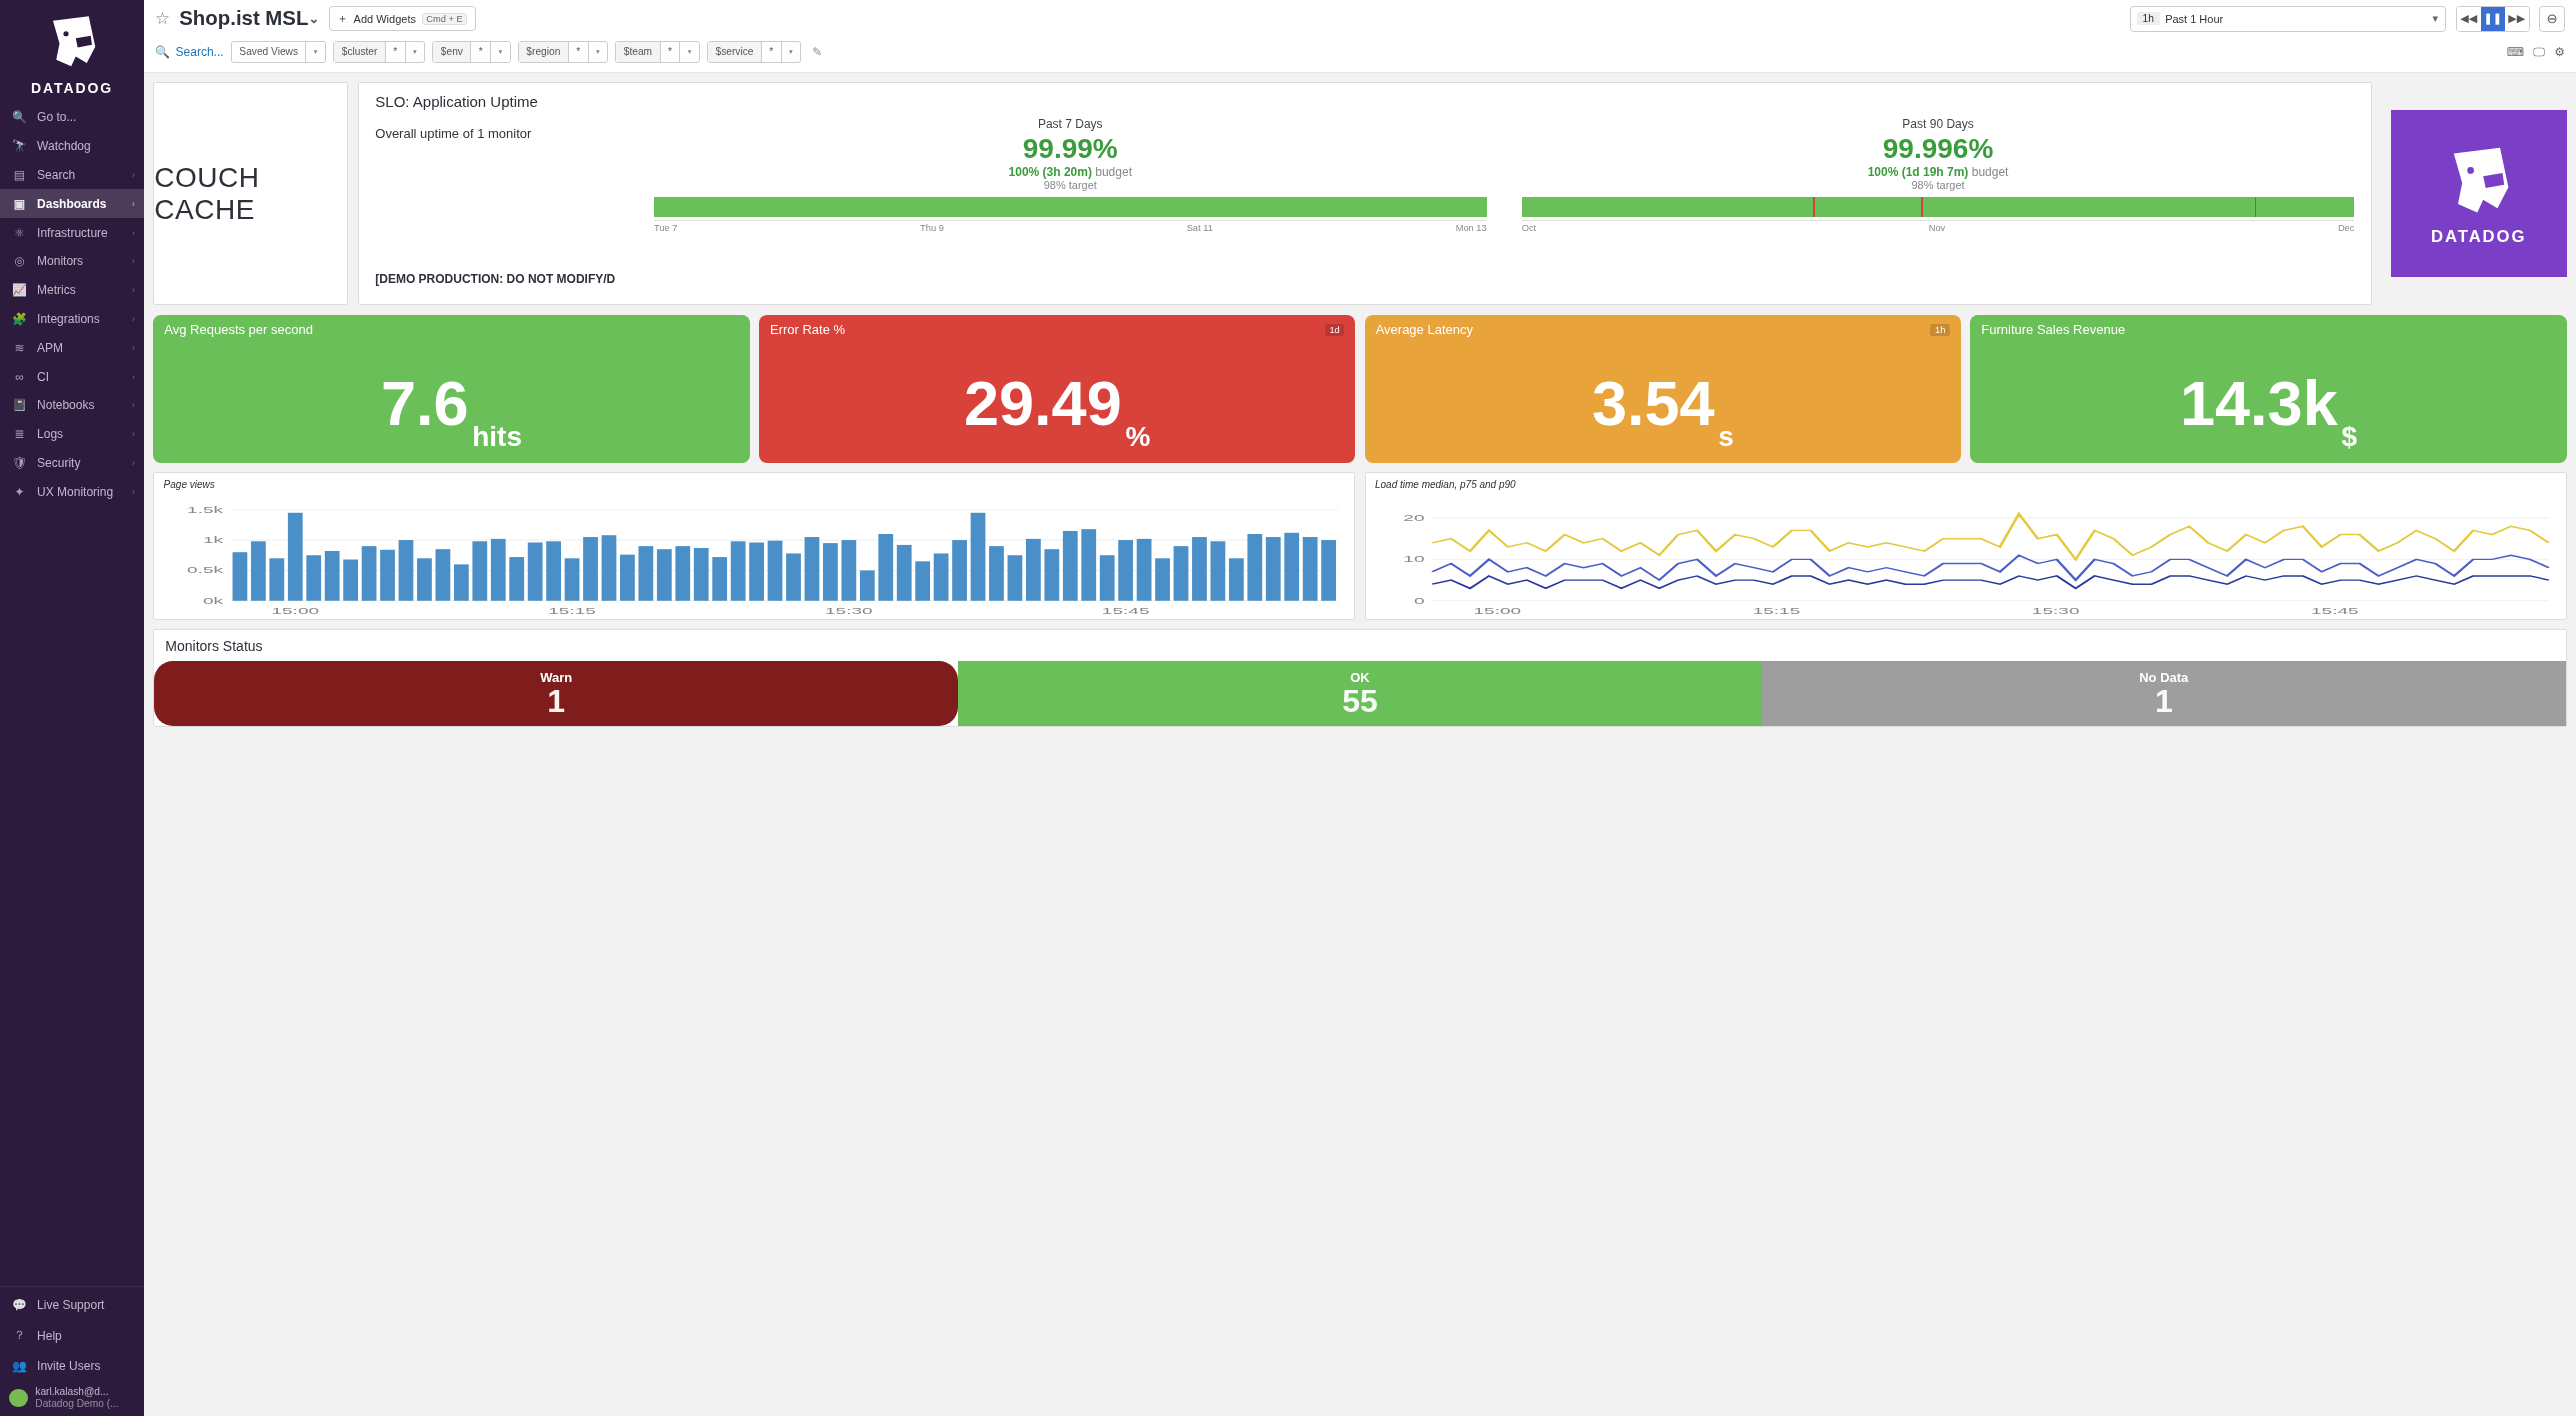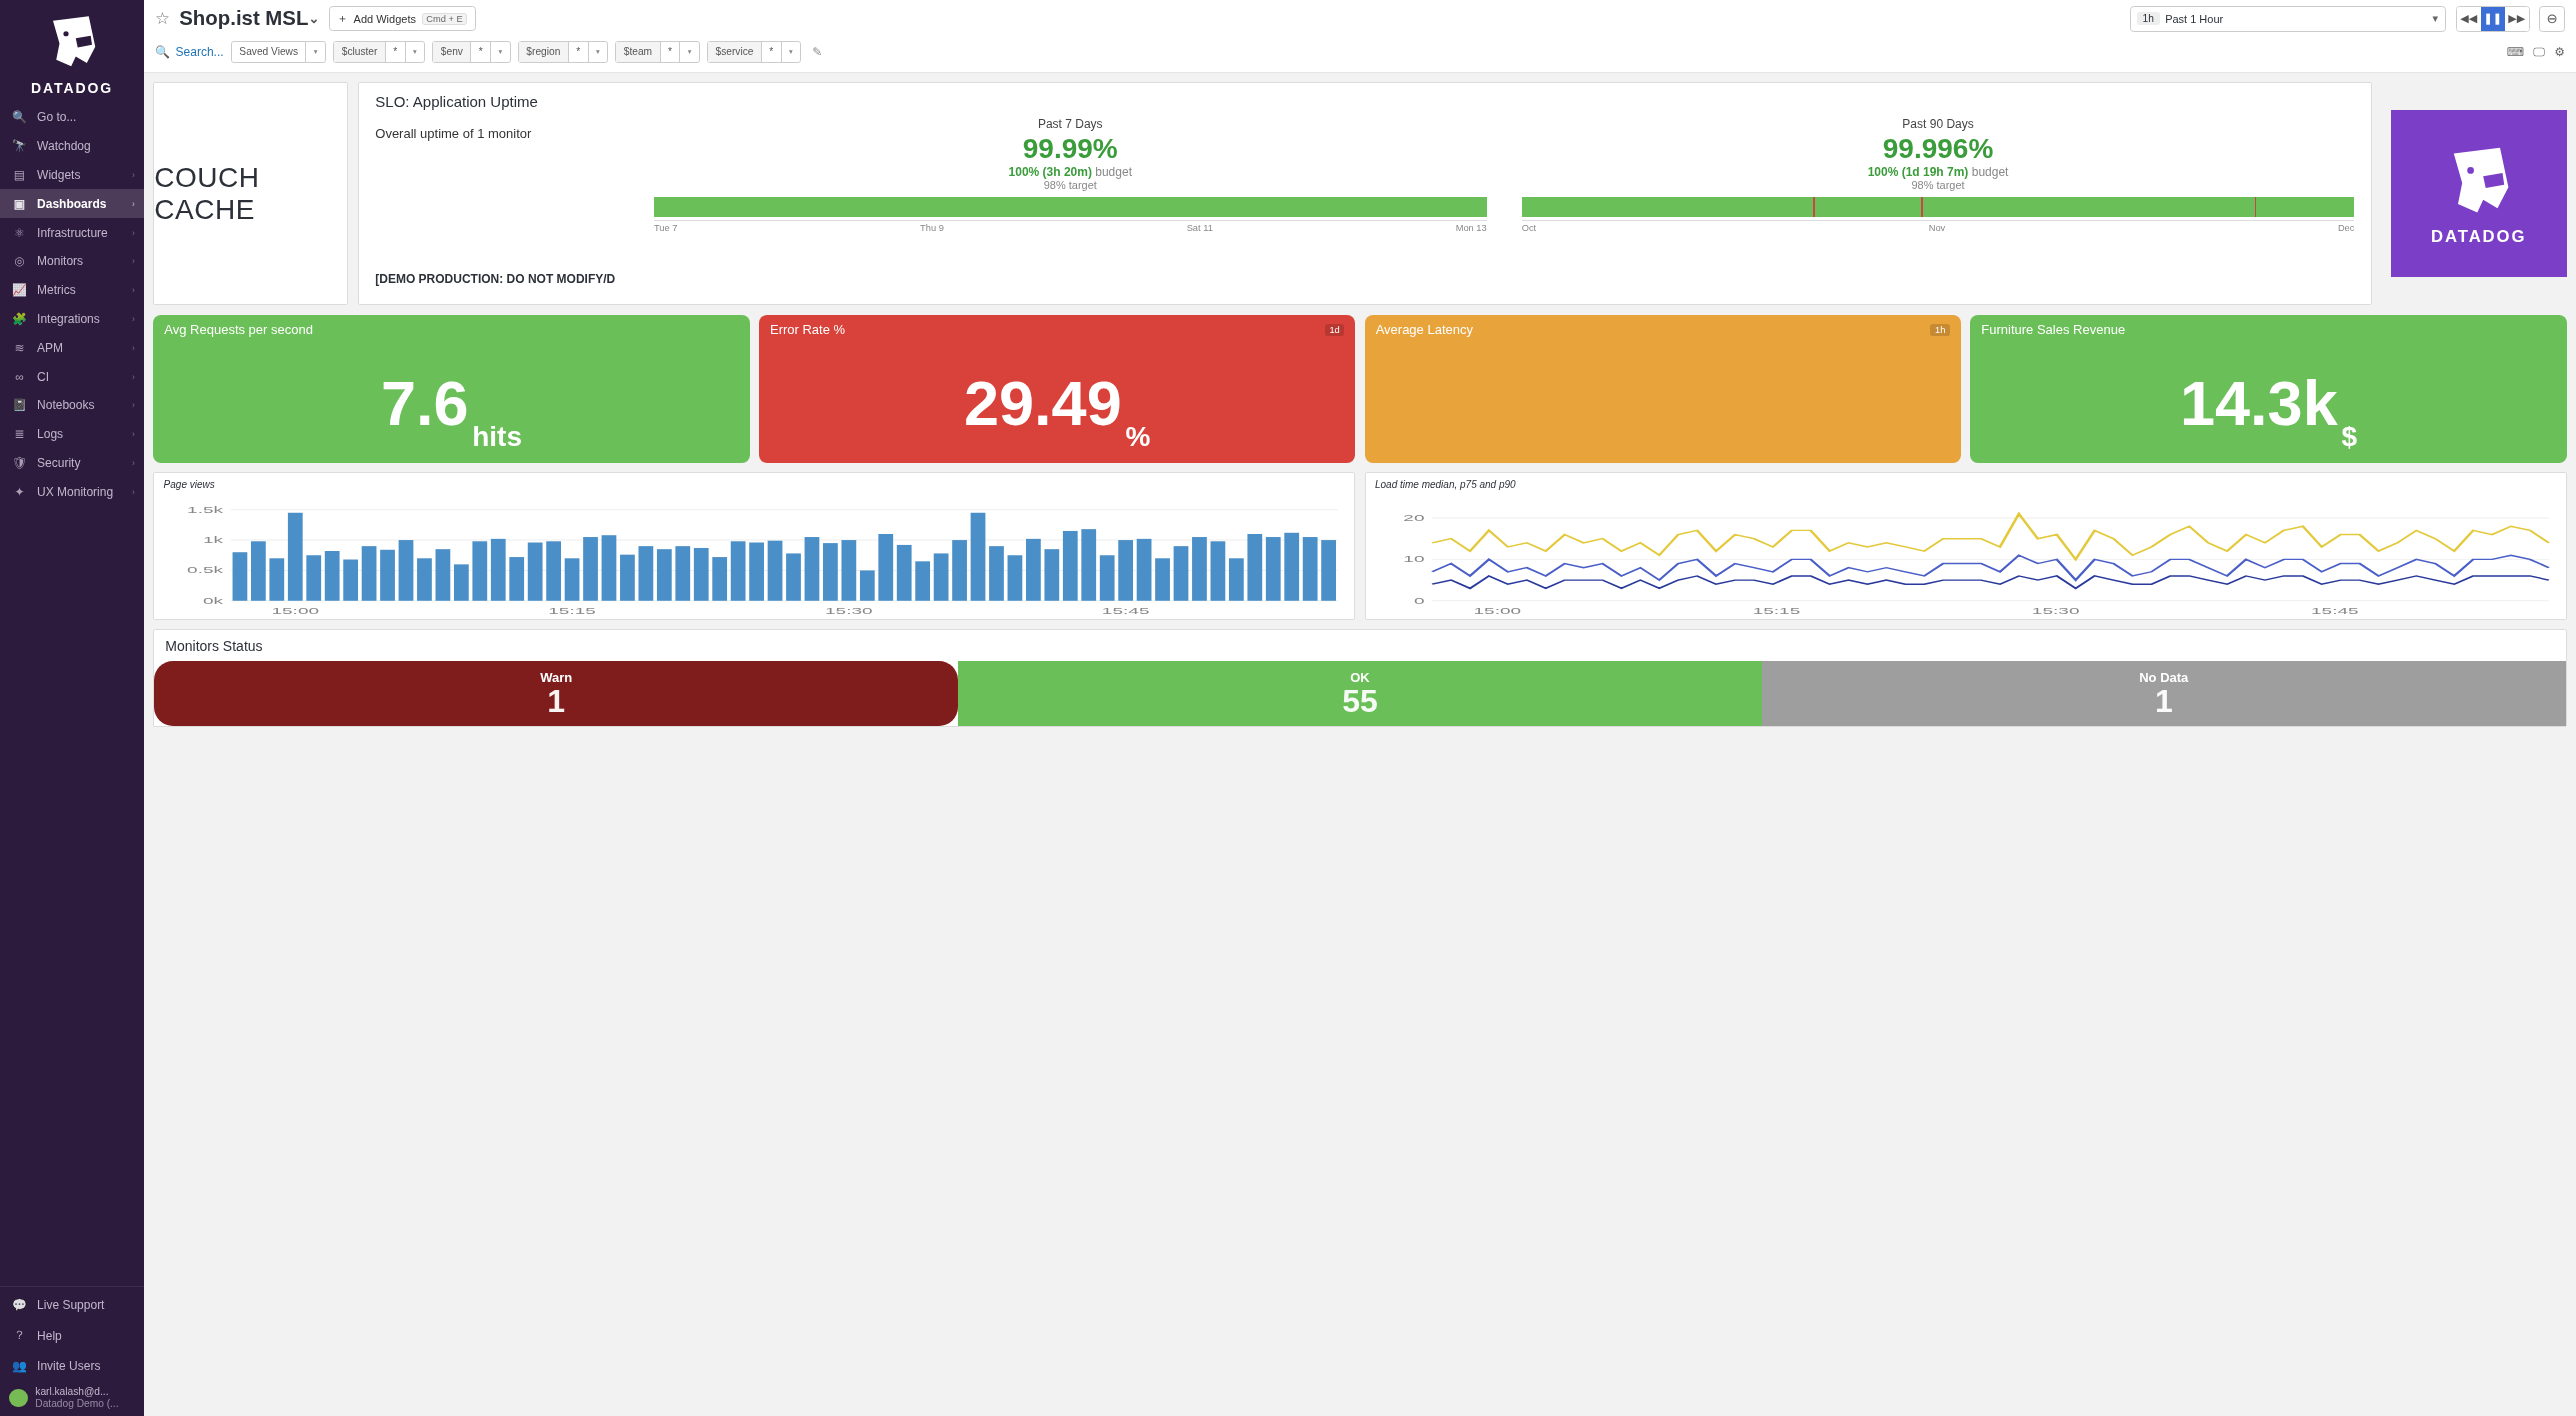--- a/index.html
+++ b/index.html
@@ -129,21 +129,21 @@
         <div class="nav-item">
           <span class="nav-icon">🔍</span>
           <span>Go to...</span>
         </div>
         <div class="nav-item">
           <span class="nav-icon">🔭</span>
           <span>Watchdog</span>
         </div>
         <div class="nav-item">
           <span class="nav-icon">▤</span>
-          <span>Widgets</span>
+          <span>Search</span>
           <span class="chev">›</span>
         </div>
         <div class="nav-item active">
           <span class="nav-icon">▣</span>
           <span>Dashboards</span>
           <span class="chev">›</span>
         </div>
         <div class="nav-item">
           <span class="nav-icon">⚛</span>
           <span>Infrastructure</span>
@@ -363,20 +363,24 @@
             </div>
     <div class="bc-body">
               <span class="bc-val">29.49</span>
               <span class="bc-unit">%</span>
             </div>
           </div>
           <div class="bigcard bc-orange">
             <div class="bc-hdr">
               <span>Average Latency</span>
               <span class="bc-badge">1h</span>
+            </div>
+    <div class="bc-body">
+              <span class="bc-val">3.54</span>
+              <span class="bc-unit">s</span>
             </div>
           </div>
           <div class="bigcard bc-green">
             <div class="bc-hdr">
               <span>Furniture Sales Revenue</span>
             </div>
     <div class="bc-body">
               <span class="bc-val">14.3k</span>
               <span class="bc-unit">$</span>
             </div>

